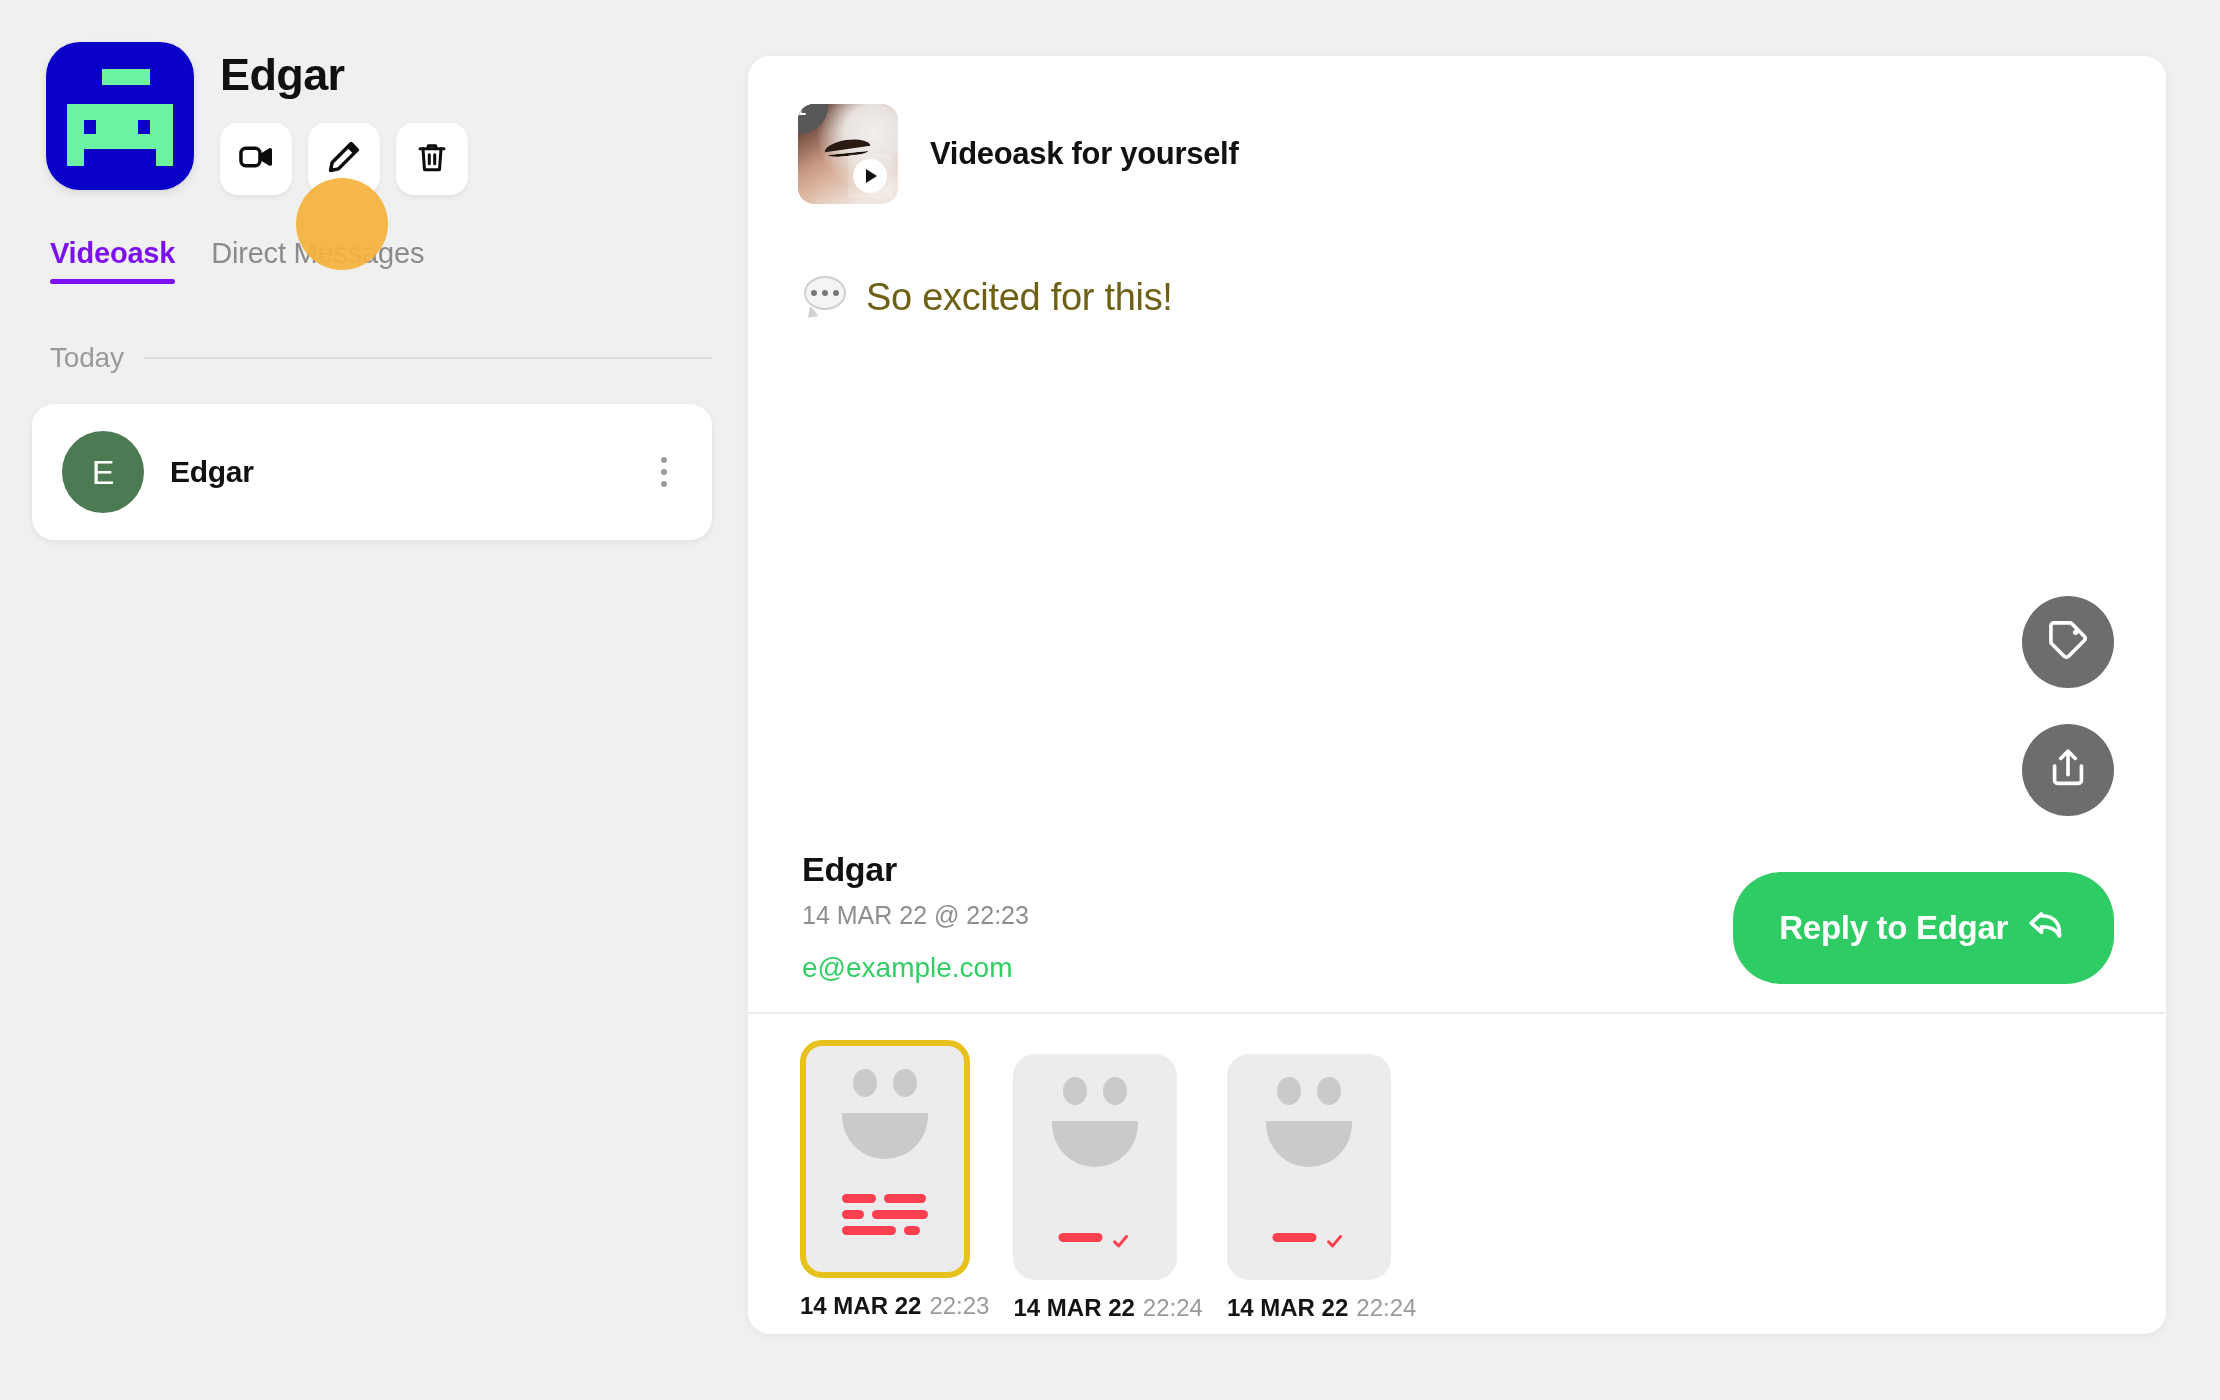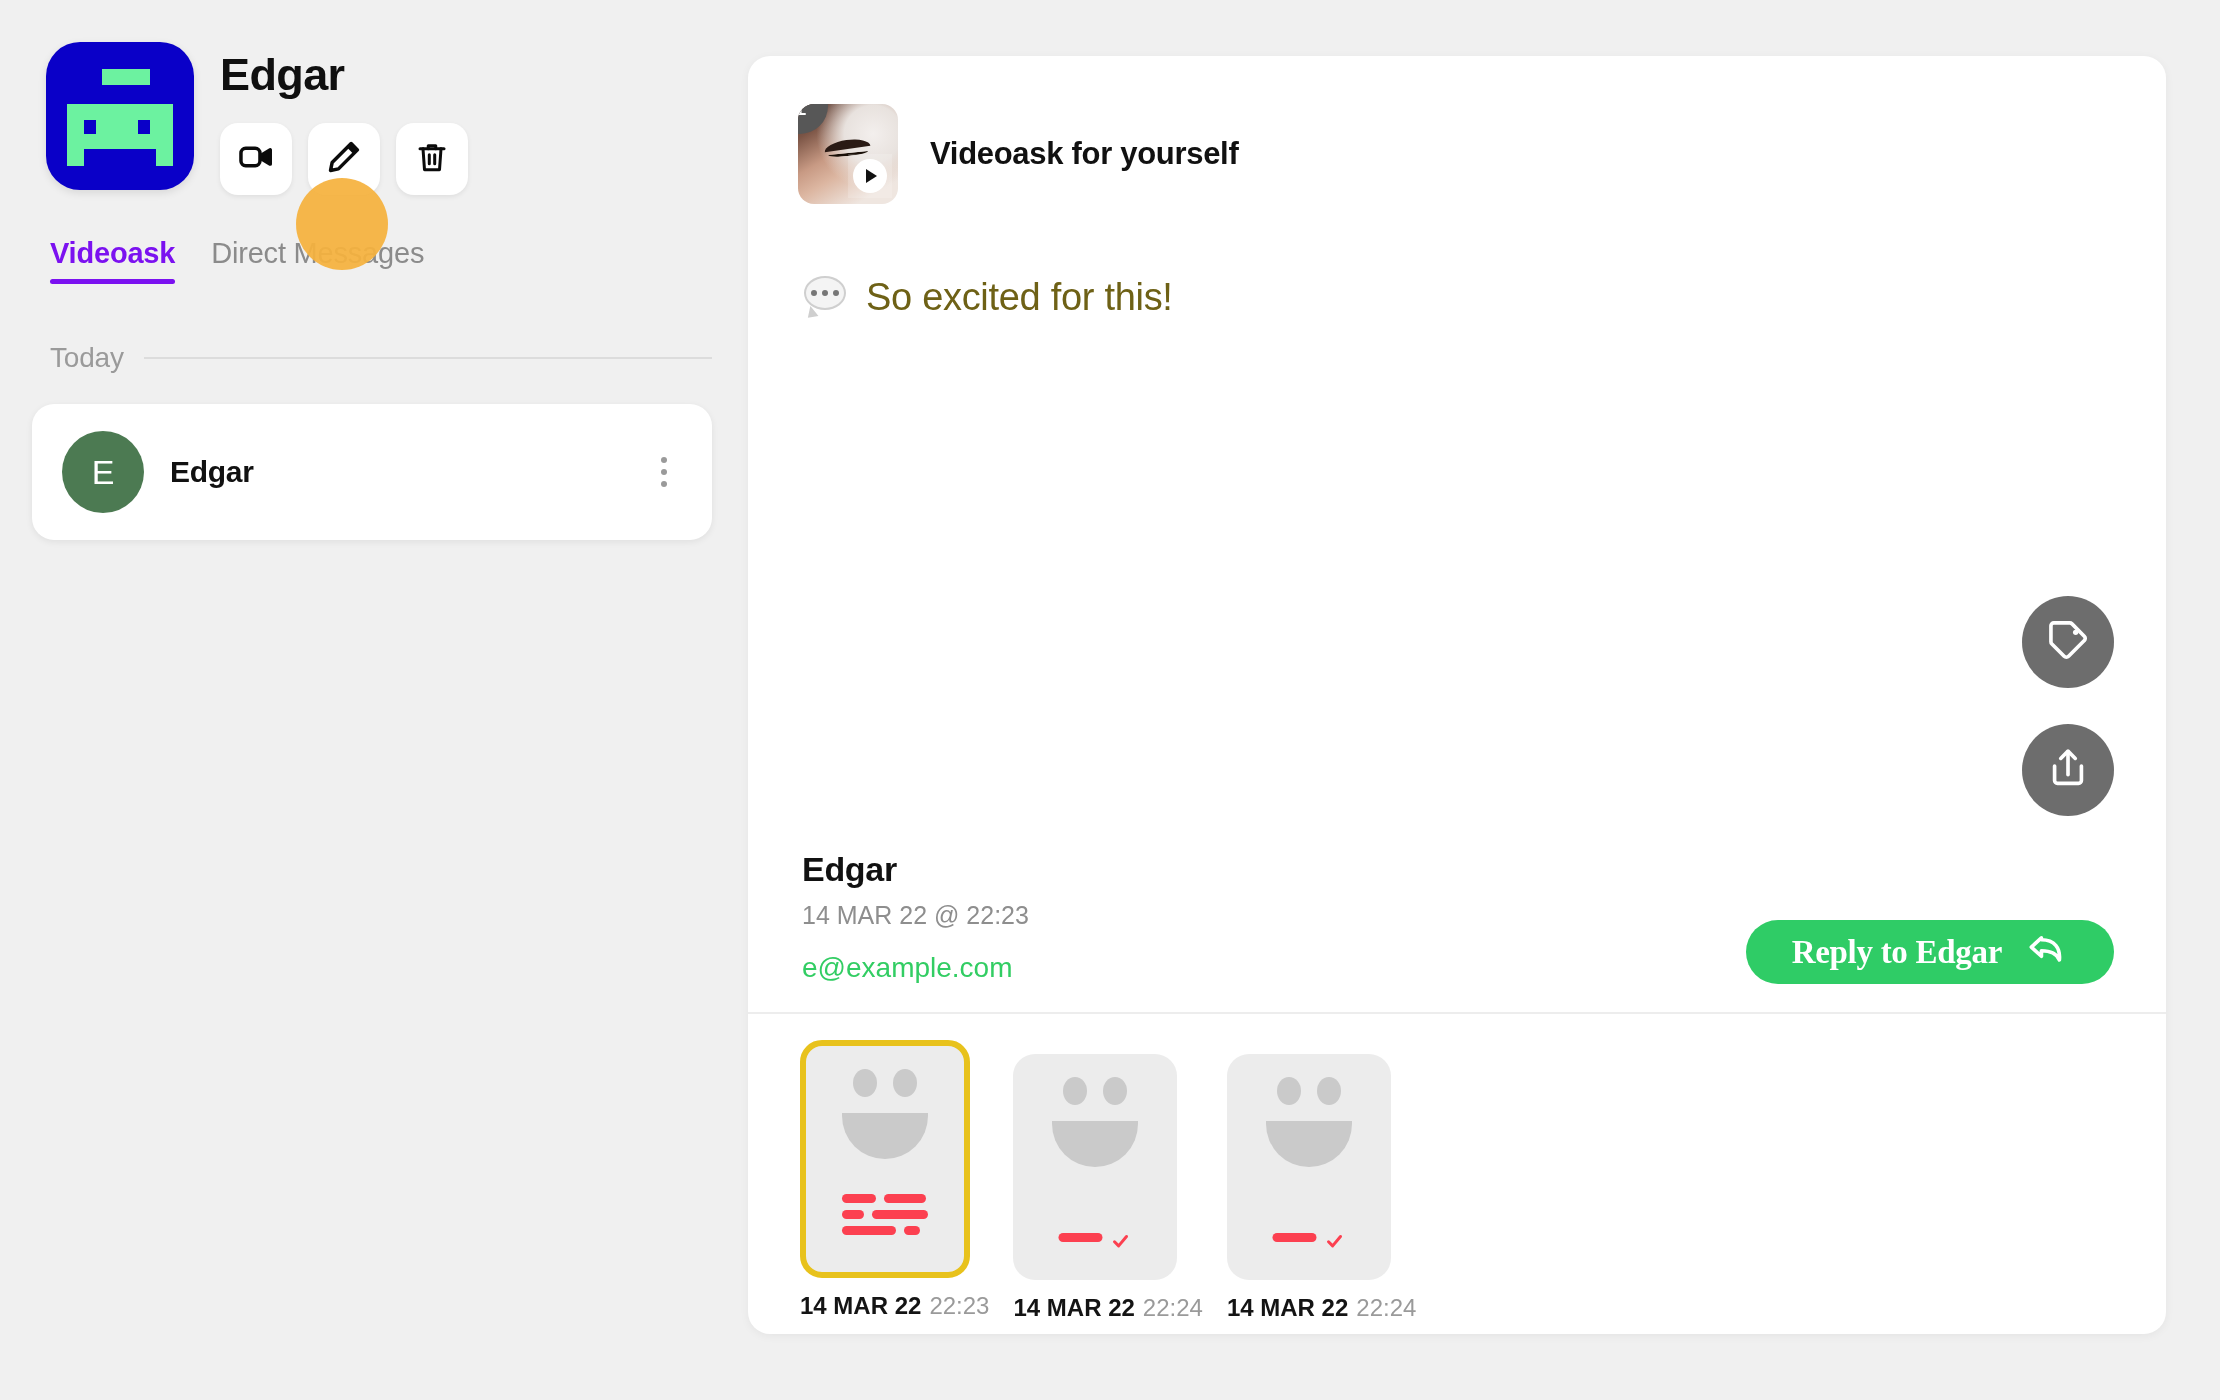--- a/index.html
+++ b/index.html
@@ -131,23 +131,23 @@
     position: absolute; left: 0; right: 0; bottom: 28px;
     display: flex; align-items: flex-end; justify-content: space-between;
     padding: 0 52px 0 54px;
   }
   .info-name { font-size: 34px; font-weight: bold; color: #111; letter-spacing: -0.3px; }
   .info-date { font-size: 25px; color: #8e8e8e; margin-top: 12px; }
   .info-mail { font-size: 28px; color: #32cd63; margin-top: 22px; cursor: pointer; }
 
   .reply-btn {
     background: #2fcc66; color: #fff; border: none; border-radius: 48px;
-    height: 64px; padding: 0 46px; display: flex; align-items: center; gap: 22px;
+    height: 112px; padding: 0 46px; display: flex; align-items: center; gap: 16px;
     font-size: 33px; font-weight: bold; cursor: pointer; letter-spacing: -0.3px;
-    font-family: Liberation Serif, serif;
+    font-family: Liberation Sans, sans-serif;
   }
 
   .panel-bottom { height: 322px; border-top: 2px solid #ededed; padding: 26px 0 0 52px; display: flex; gap: 24px; }
   .thumb-cell { display: flex; flex-direction: column; }
   .thumb-card {
     width: 164px; height: 226px; border-radius: 22px; background: #ececec;
     position: relative; cursor: pointer;
   }
   .thumb-cell.sel .thumb-card { border: 6px solid #e8c21c; height: 238px; width: 170px; }
   .thumb-cell.offset { margin-top: 14px; }

